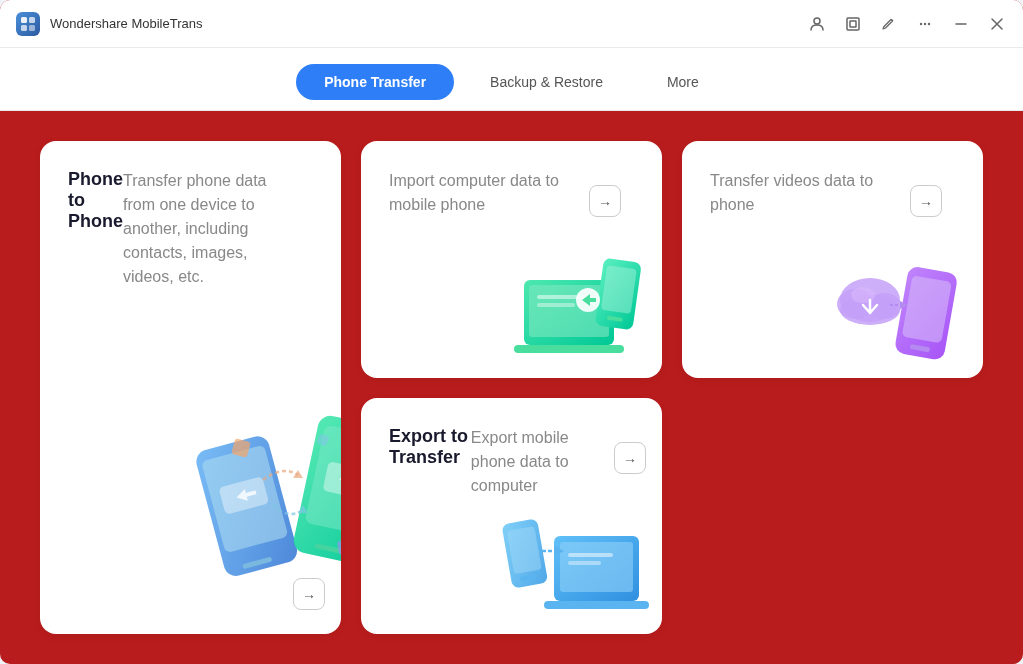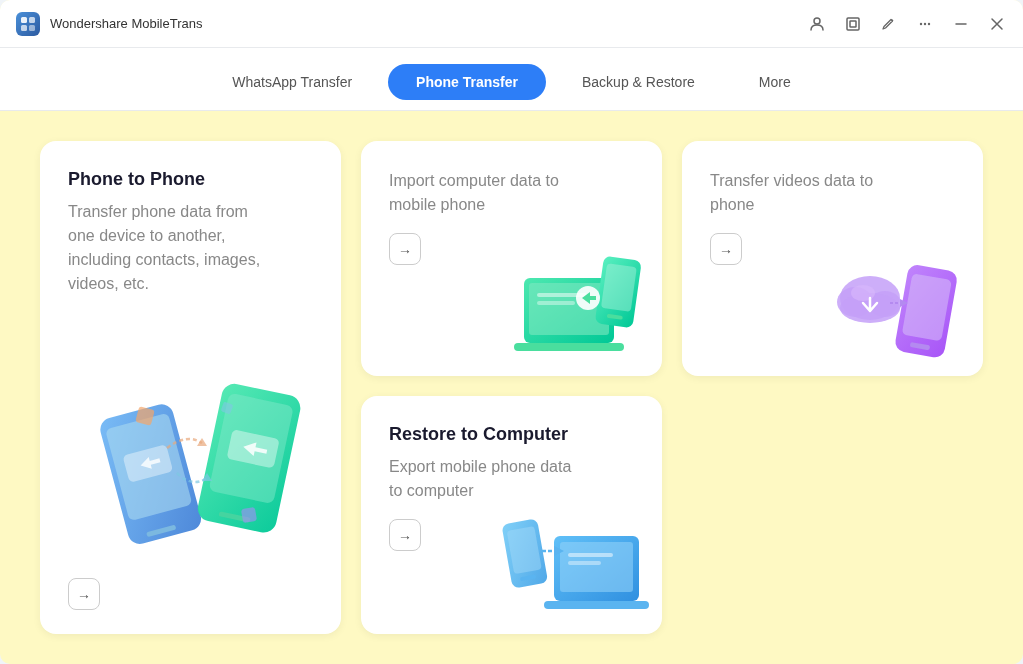--- a/index.html
+++ b/index.html
@@ -6,21 +6,21 @@
     body {
       font-family: -apple-system, BlinkMacSystemFont, 'Segoe UI', sans-serif;
       background: #f0f4f8;
       width: 1023px;
       height: 664px;
       overflow: hidden;
     }
     .window {
       width: 1023px;
       height: 664px;
-      background: #fef9c3;
+      background: #b91c1c;
       border-radius: 10px;
       overflow: hidden;
       display: flex;
       flex-direction: column;
     }
     .titlebar {
       background: #ffffff;
       height: 48px;
       display: flex;
       align-items: center;
@@ -101,21 +101,21 @@
       gap: 20px;
       height: 100%;
     }
     .card {
       background: #ffffff;
       border-radius: 16px;
       padding: 28px 16px 24px 28px;
       position: relative;
       overflow: hidden;
       display: flex;
-      flex-direction: column;
+      flex-direction: row;
       box-shadow: 0 2px 8px rgba(0,0,0,0.06);
     }
     .card-large {
       grid-row: span 2;
     }
     .card-title {
       font-size: 18px;
       font-weight: 700;
       color: #1a1a2e;
       margin-bottom: 10px;
@@ -191,21 +191,20 @@
       </div>
       <div class="titlebar-btn close">
         <svg width="16" height="16" viewBox="0 0 16 16" fill="none">
           <path d="M3 3l10 10M13 3L3 13" stroke="#666" stroke-width="1.5" stroke-linecap="round"></path>
         </svg>
       </div>
     </div>
   </div>
 
   <div class="nav-bar">
-    <div class="nav-tab inactive">WhatsApp Transfer</div>
     <div class="nav-tab active">Phone Transfer</div>
     <div class="nav-tab inactive">Backup &amp; Restore</div>
     <div class="nav-tab inactive">More</div>
   </div>
 
   <div class="main-content">
     <div class="cards-grid">
 
       <div class="card card-large" style="min-height: 380px;">
         <div class="card-title">Phone to Phone</div>
@@ -333,21 +332,21 @@
           <defs>
             <linearGradient id="phoneGrad3" x1="0" y1="0" x2="1" y2="1">
               <stop offset="0%" stop-color="#c084fc"></stop>
               <stop offset="100%" stop-color="#a855f7"></stop>
             </linearGradient>
           </defs>
         </svg>
       </div>
 
       <div class="card" style="min-height: 175px;">
-        <div class="card-title">Restore to Computer</div>
+        <div class="card-title">Export to Transfer</div>
         <div class="card-desc">Export mobile phone data to computer</div>
         <div class="card-arrow" style="margin-top:16px;">→</div>
 
         <svg style="position:absolute;right:8px;bottom:8px;" viewBox="0 0 160 125" width="160" height="125">
 
           <g transform="translate(50,30)">
             <rect x="10" y="5" width="85" height="65" rx="6" fill="url(#laptopGrad2)"></rect>
             <rect x="16" y="11" width="73" height="50" rx="3" fill="#90d0f8" opacity="0.6"></rect>
             <rect x="0" y="70" width="105" height="8" rx="4" fill="#5ab4f0"></rect>
 

